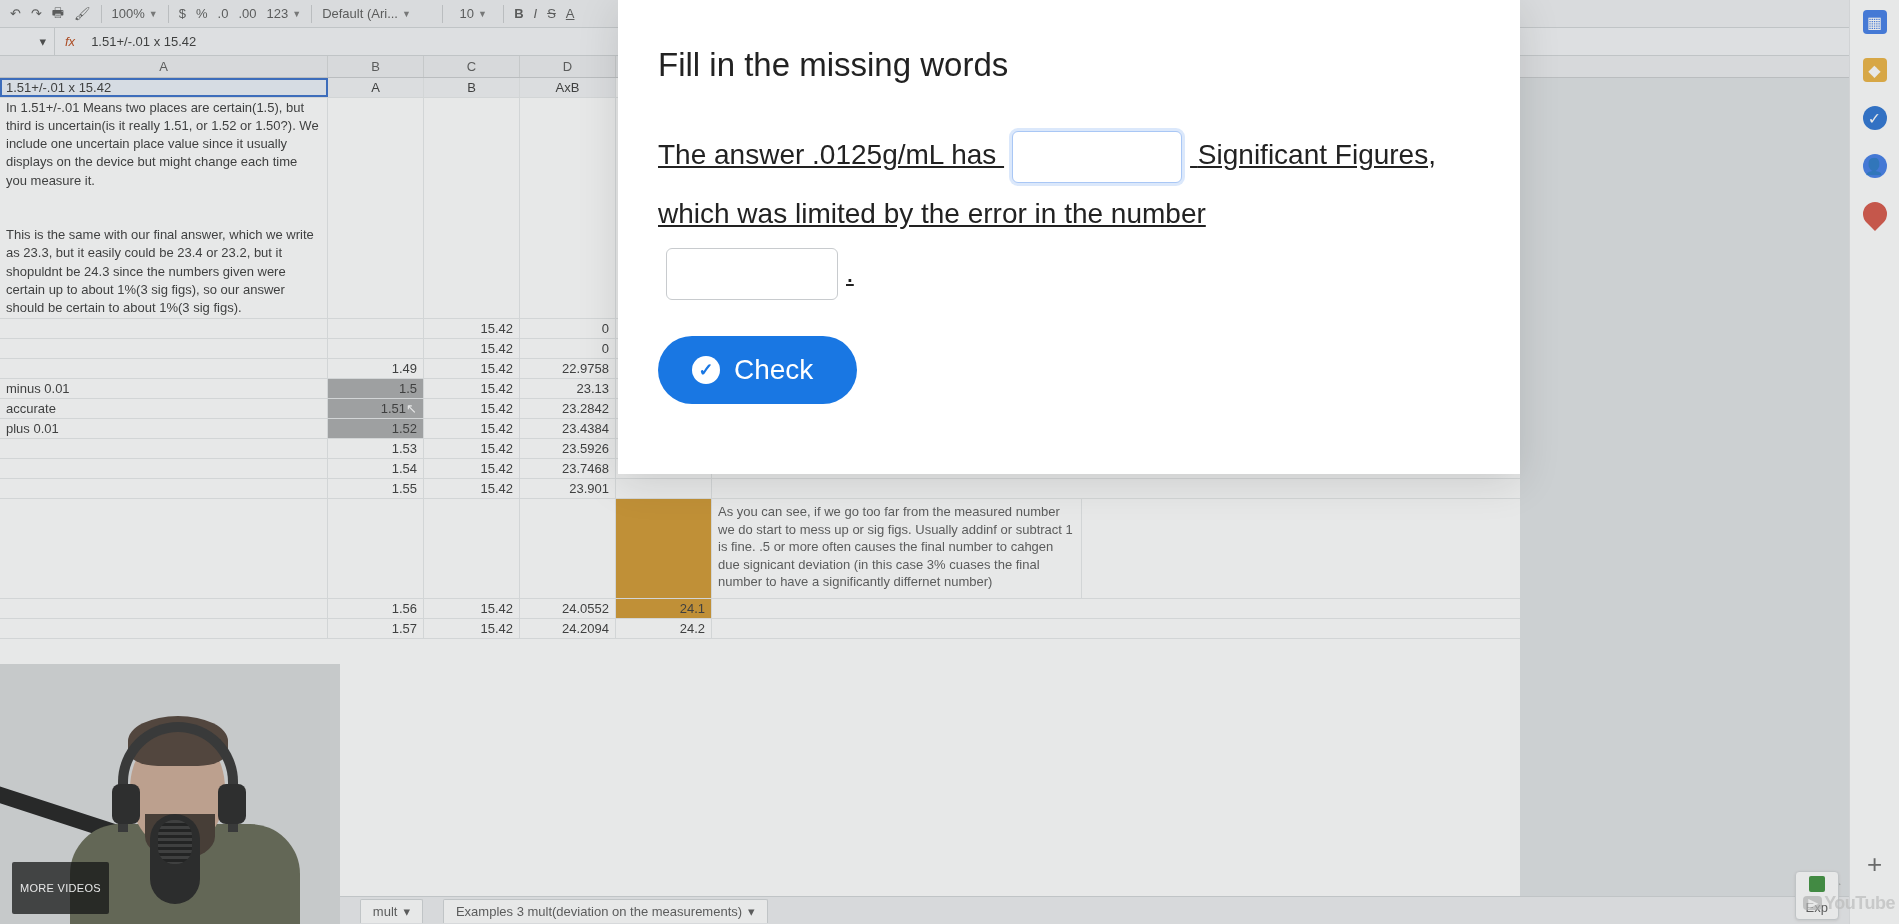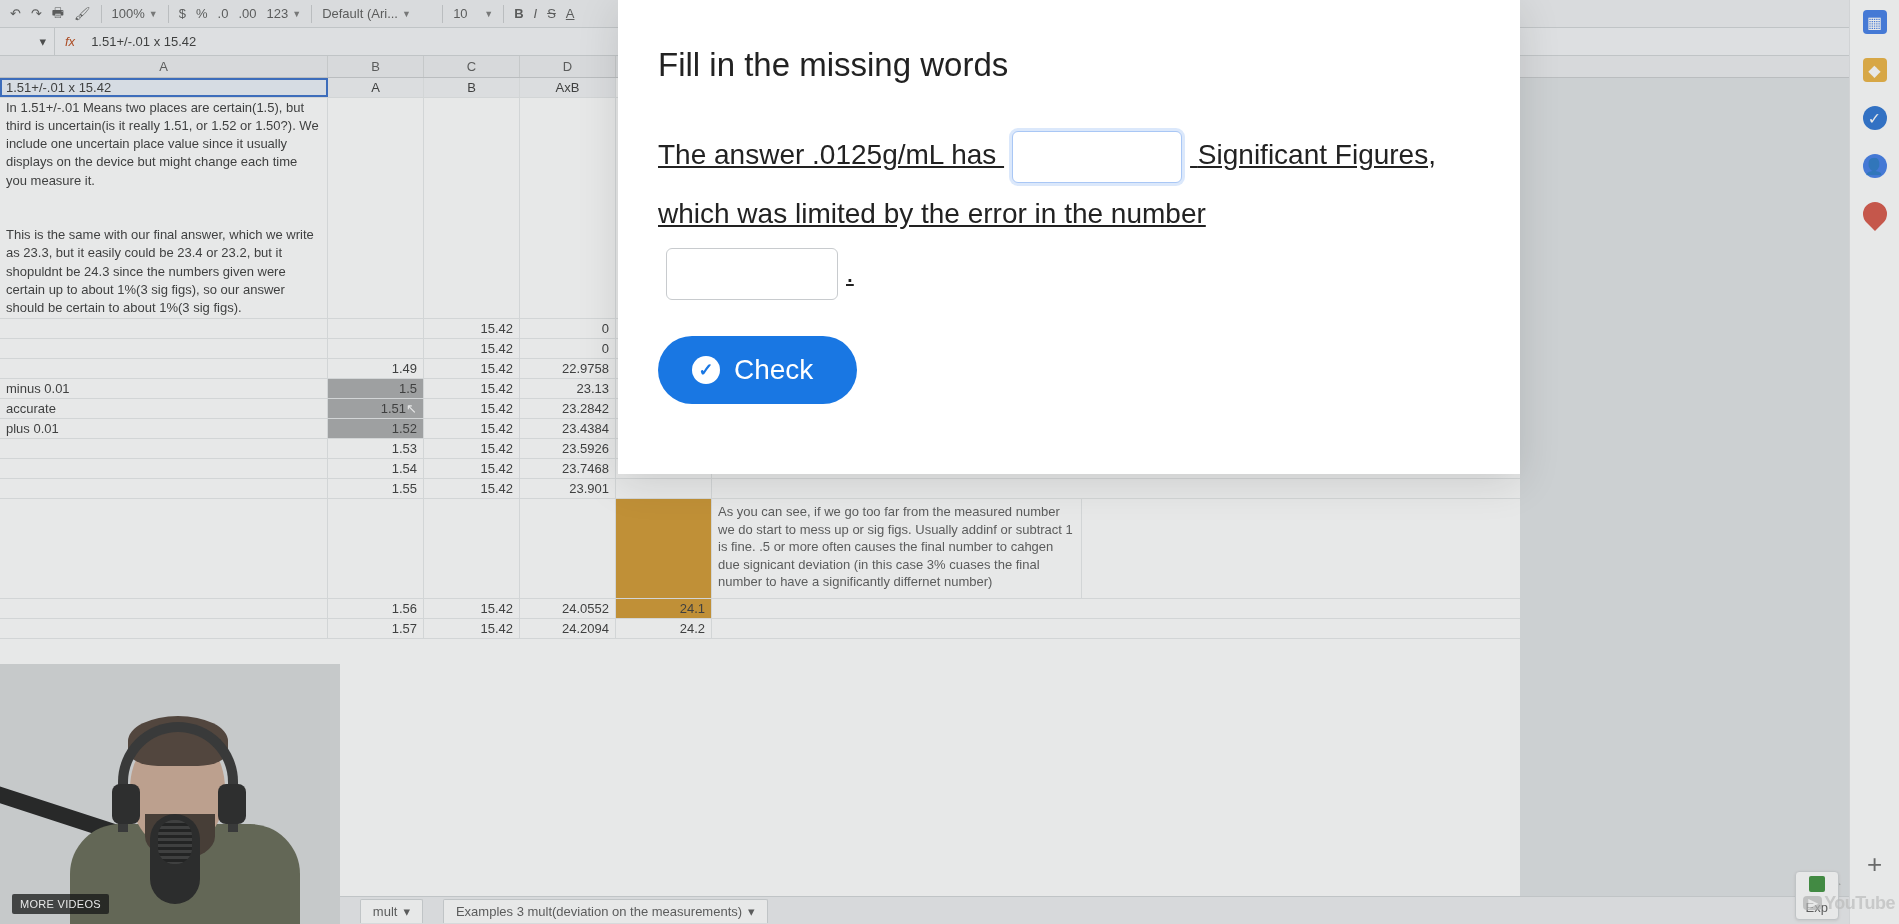--- a/index.html
+++ b/index.html
@@ -135,21 +135,21 @@
     background: repeating-linear-gradient(#333,#333 3px,#111 3px,#111 6px);
     border-radius:16px;
   }
   .webcam .arm {
     position:absolute; left:-20px; bottom:100px; width:170px; height:16px;
     background:#161616; transform:rotate(18deg); border-radius:8px;
   }
   .more-videos {
     position:absolute; left:12px; bottom:10px;
     background:rgba(0,0,0,0.75); color:#fff; font-size:11px;
-    padding:4px 8px; border-radius:2px; letter-spacing:0.3px;
+    padding:20px 8px; border-radius:2px; letter-spacing:0.3px;
   }
 
   
   .quiz-card {
     position:absolute; left:618px; top:0; width:902px; height:474px;
     background:#fff; box-shadow: 0 8px 40px rgba(0,0,0,0.12);
     padding: 46px 48px 40px 40px;
   }
   .quiz-title {
     font-size:33px; color:#222; margin-bottom:42px; font-weight:400;
@@ -227,21 +227,21 @@
     <span class="item">
         <span>123</span>
         <span class="chev">▼</span>
       </span>
     <span class="sep"></span>
     <span class="item" style="width:110px;">
         <span>Default (Ari...</span>
         <span class="chev">▼</span>
       </span>
     <span class="sep"></span>
-    <span class="item" style="width:40px;justify-content:space-between;">
+    <span class="item" style="width:40px;justify-content:center;">
         <span>10</span>
         <span class="chev">▼</span>
       </span>
     <span class="sep"></span>
     <span class="item tb-bold">B</span>
     <span class="item tb-italic">I</span>
     <span class="item tb-strike">S</span>
     <span class="item tb-under">A</span>
   </div>
 

